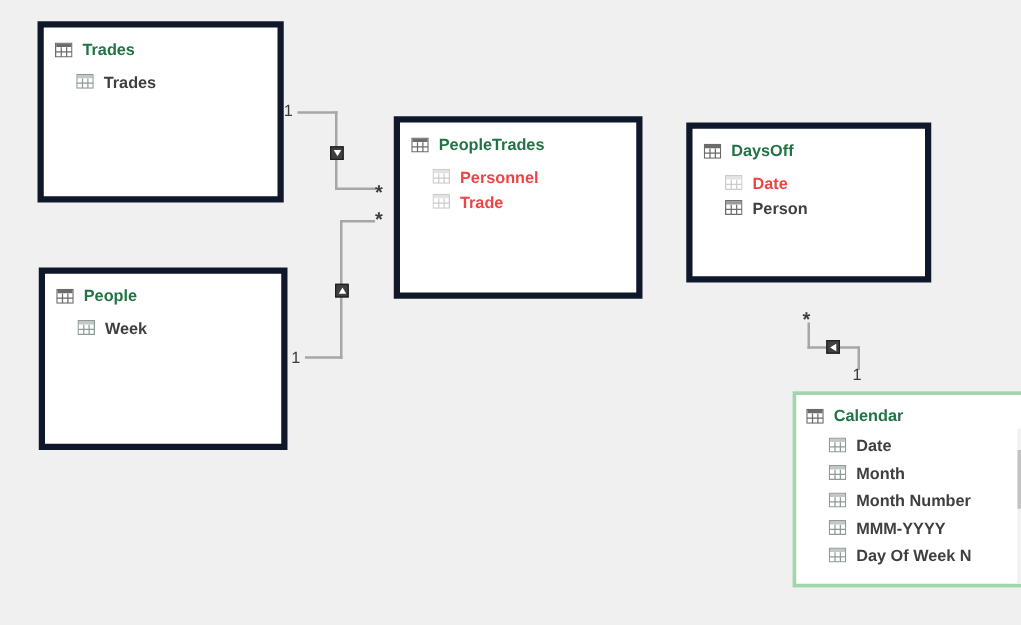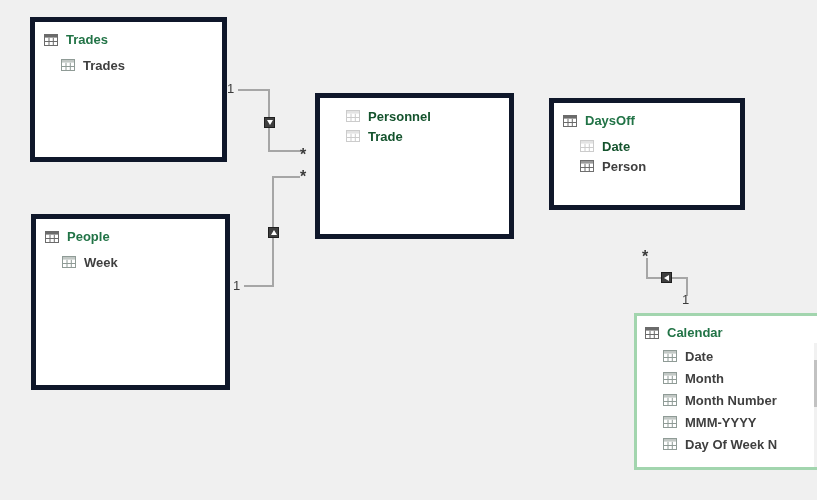--- a/index.html
+++ b/index.html
@@ -37,21 +37,21 @@
     padding-left:26px;
     display:flex;flex-direction:column;
   }
   .field{
     display:flex;align-items:center;gap:8px;
     height:20px;
     font-size:13px;font-weight:bold;color:#3f3f3f;
     white-space:nowrap;
   }
   .cal .field{height:22px;}
-  .field.dim{color:#14532d;}
+  .field.dim{color:#ef4444;}
   .field.dim .tbl-icon{color:#cccccc;}
 
   
   .tbl-icon{color:#8f9b96;flex:0 0 auto;display:block;}
   .box-title .tbl-icon{color:#6b6b6b;}
 
   
   .fx-icon{
     flex:0 0 auto;width:15px;
     font-size:11px;color:#4a4a4a;
@@ -129,21 +129,21 @@
         <svg class="tbl-icon" width="14" height="12" viewBox="0 0 14 12">
             <rect x="0.5" y="0.5" width="13" height="11" fill="#fff" stroke="currentColor"></rect>
             <rect x="1" y="1" width="12" height="2.6" fill="currentColor" opacity="0.55"></rect>
             <path d="M0.5 7.5 H13.5 M5 3.8 V11.5 M9.3 3.8 V11.5" stroke="currentColor" fill="none"></path>
           </svg>
         <span>Trades</span>
       </div>
     </div>
   </div>
 
-  <div class="table-box" style="left:31px;top:214px;width:199px;height:176px;">
+  <div class="table-box" style="left:31px;top:214px;width:199px;height:146px;">
     <div class="box-title">
       <svg class="tbl-icon" width="14" height="12" viewBox="0 0 14 12">
           <rect x="0.5" y="0.5" width="13" height="11" fill="#fff" stroke="currentColor"></rect>
           <rect x="1" y="1" width="12" height="2.6" fill="currentColor"></rect>
           <path d="M0.5 7.5 H13.5 M5 3.8 V11.5 M9.3 3.8 V11.5" stroke="currentColor" fill="none"></path>
         </svg>
       <span>People</span>
     </div>
     <div class="fields">
       <div class="field">
@@ -151,41 +151,49 @@
             <rect x="0.5" y="0.5" width="13" height="11" fill="#fff" stroke="currentColor"></rect>
             <rect x="1" y="1" width="12" height="2.6" fill="currentColor" opacity="0.55"></rect>
             <path d="M0.5 7.5 H13.5 M5 3.8 V11.5 M9.3 3.8 V11.5" stroke="currentColor" fill="none"></path>
           </svg>
         <span>Week</span>
       </div>
     </div>
   </div>
 
   <div class="table-box" style="left:315px;top:93px;width:199px;height:146px;">
+    <div class="box-title">
+      <svg class="tbl-icon" width="14" height="12" viewBox="0 0 14 12">
+          <rect x="0.5" y="0.5" width="13" height="11" fill="#fff" stroke="currentColor"></rect>
+          <rect x="1" y="1" width="12" height="2.6" fill="currentColor"></rect>
+          <path d="M0.5 7.5 H13.5 M5 3.8 V11.5 M9.3 3.8 V11.5" stroke="currentColor" fill="none"></path>
+        </svg>
+      <span>PeopleTrades</span>
+    </div>
     <div class="fields">
       <div class="field dim">
         <svg class="tbl-icon" width="14" height="12" viewBox="0 0 14 12">
             <rect x="0.5" y="0.5" width="13" height="11" fill="#fff" stroke="currentColor"></rect>
             <rect x="1" y="1" width="12" height="2.6" fill="currentColor" opacity="0.55"></rect>
             <path d="M0.5 7.5 H13.5 M5 3.8 V11.5 M9.3 3.8 V11.5" stroke="currentColor" fill="none"></path>
           </svg>
         <span>Personnel</span>
       </div>
       <div class="field dim">
         <svg class="tbl-icon" width="14" height="12" viewBox="0 0 14 12">
             <rect x="0.5" y="0.5" width="13" height="11" fill="#fff" stroke="currentColor"></rect>
             <rect x="1" y="1" width="12" height="2.6" fill="currentColor" opacity="0.55"></rect>
             <path d="M0.5 7.5 H13.5 M5 3.8 V11.5 M9.3 3.8 V11.5" stroke="currentColor" fill="none"></path>
           </svg>
         <span>Trade</span>
       </div>
     </div>
   </div>
 
-  <div class="table-box" style="left:549px;top:98px;width:196px;height:112px;">
+  <div class="table-box" style="left:549px;top:98px;width:196px;height:128px;">
     <div class="box-title">
       <svg class="tbl-icon" width="14" height="12" viewBox="0 0 14 12">
           <rect x="0.5" y="0.5" width="13" height="11" fill="#fff" stroke="currentColor"></rect>
           <rect x="1" y="1" width="12" height="2.6" fill="currentColor"></rect>
           <path d="M0.5 7.5 H13.5 M5 3.8 V11.5 M9.3 3.8 V11.5" stroke="currentColor" fill="none"></path>
         </svg>
       <span>DaysOff</span>
     </div>
     <div class="fields">
       <div class="field dim">

